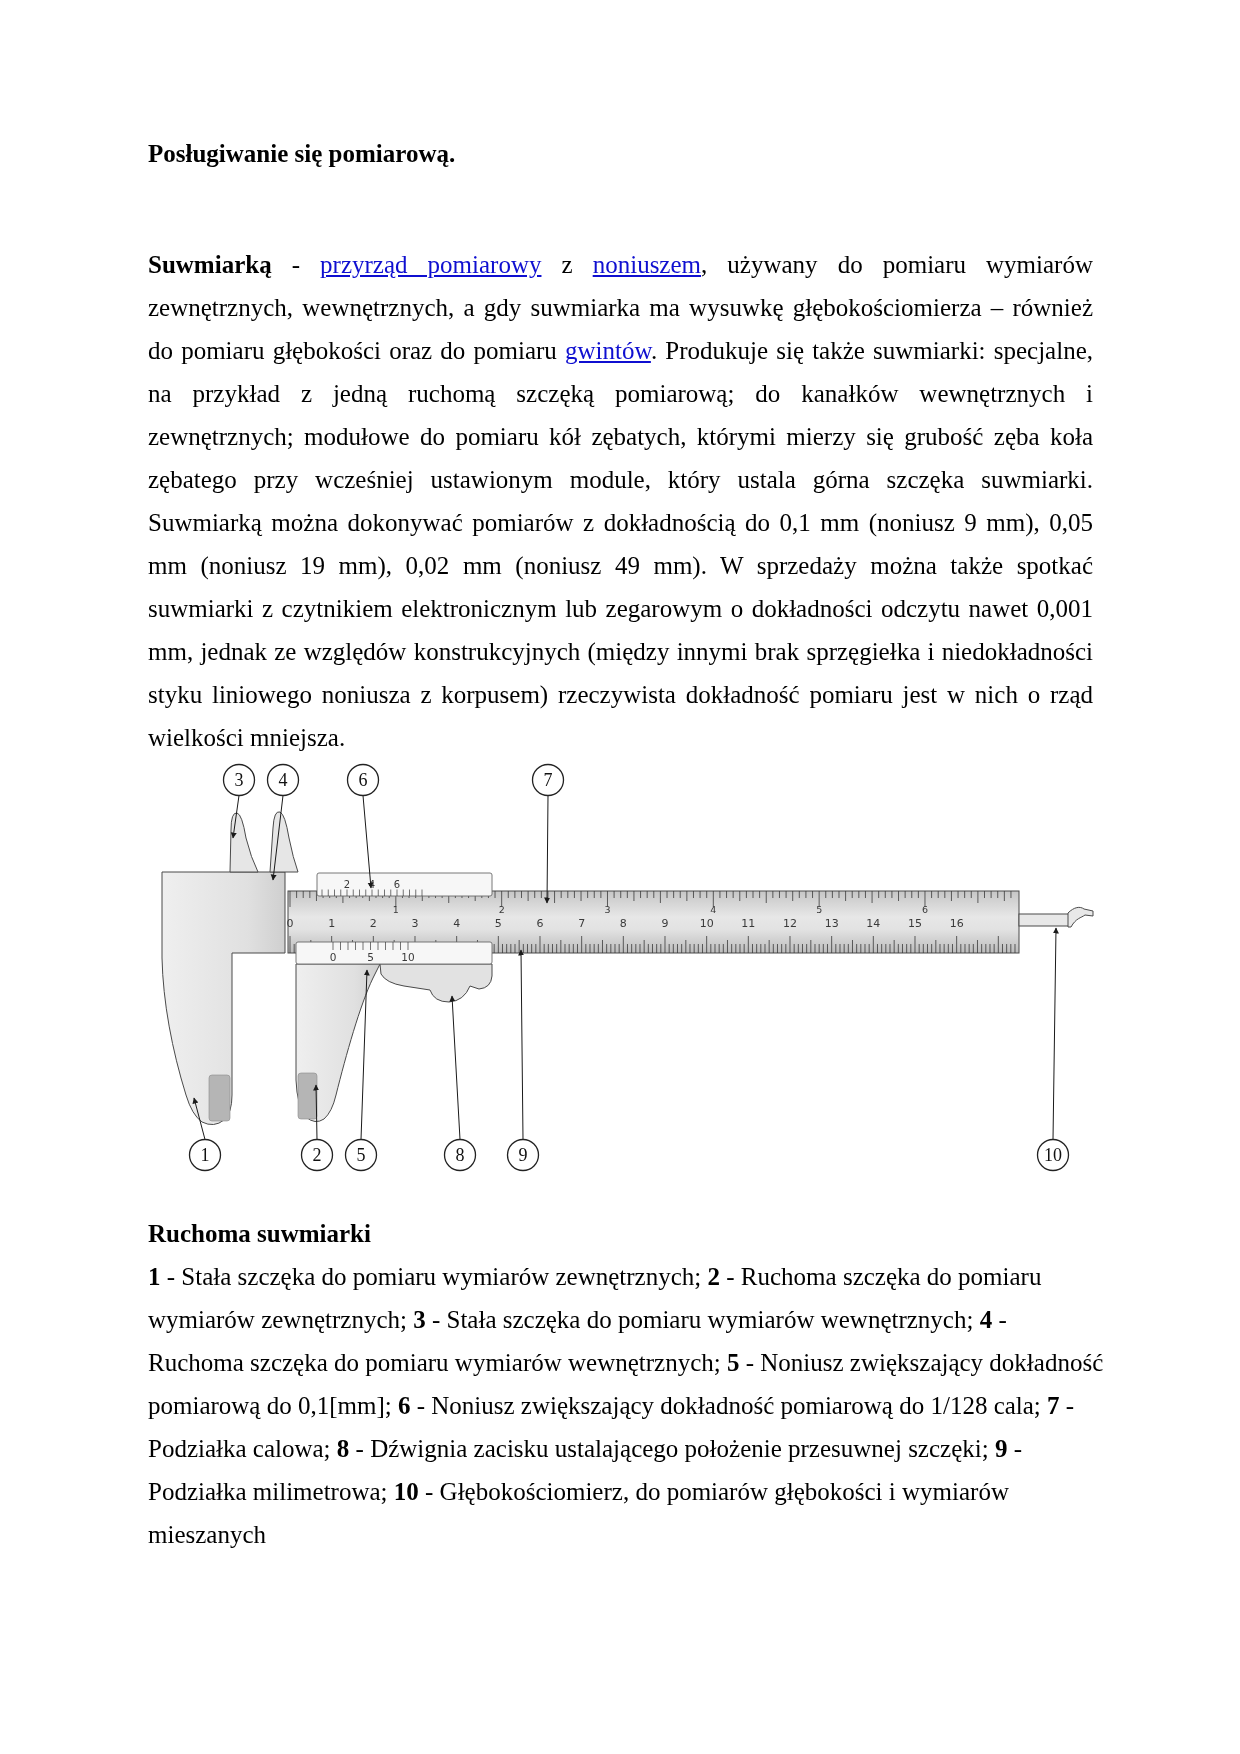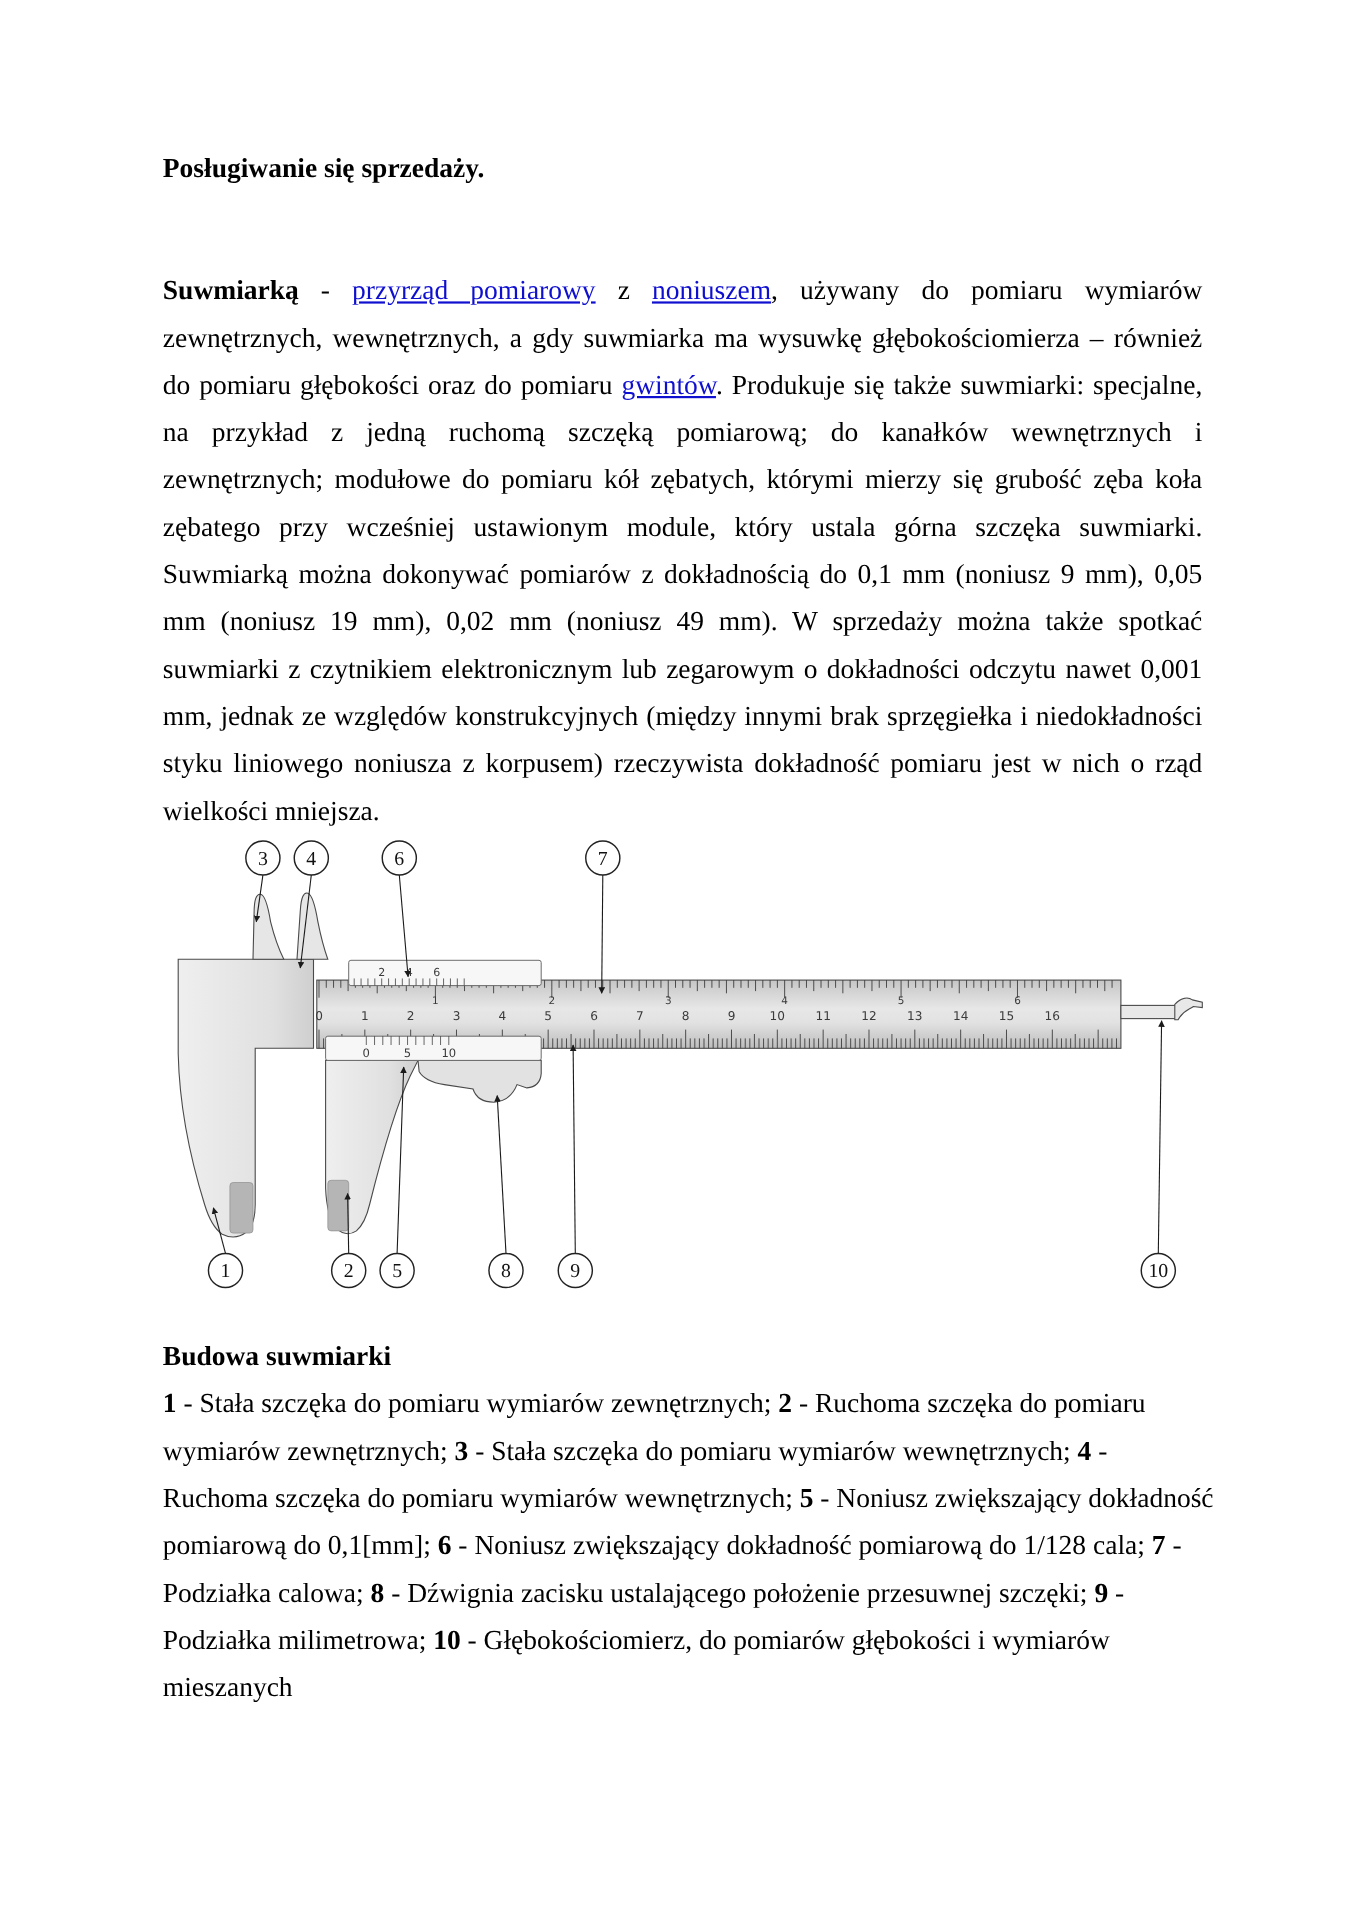--- a/index.html
+++ b/index.html
@@ -30,21 +30,21 @@
     font-size:25px;font-weight:bold;line-height:43px;margin:0 0 0 0;
   }
   .structure .b{font-weight:bold;}
   svg text{user-select:none;}
   .scale-num{font-family:"DejaVu Sans", sans-serif;fill:#3a3a3a;}
   .callout-num{font-family:"Liberation Serif", serif;fill:#111;}
 </style>
 </head>
 <body>
 
-<div class="doc-title">Posługiwanie się sprzedaży.</div>
+<div class="doc-title">Posługiwanie się pomiarową.</div>
 
 <p class="intro" id="intro"><span class="b">Suwmiarką</span><span> - </span><a href="#" class="doc-link" style="color: rgb(15, 15, 208);">przyrząd pomiarowy</a><span> z </span><a href="#" class="doc-link" style="color: rgb(15, 15, 208);">noniuszem</a><span>, używany do pomiaru wymiarów zewnętrznych, wewnętrznych, a gdy suwmiarka ma wysuwkę głębokościomierza – również do pomiaru głębokości oraz do pomiaru </span><a href="#" class="doc-link" style="color: rgb(15, 15, 208);">gwintów</a><span>. Produkuje się także suwmiarki: specjalne, na przykład z jedną ruchomą szczęką pomiarową; do kanałków wewnętrznych i zewnętrznych; modułowe do pomiaru kół zębatych, którymi mierzy się grubość zęba koła zębatego przy wcześniej ustawionym module, który ustala górna szczęka suwmiarki. Suwmiarką można dokonywać pomiarów z dokładnością do 0,1 mm (noniusz 9 mm), 0,05 mm (noniusz 19 mm), 0,02 mm (noniusz 49 mm). W sprzedaży można także spotkać suwmiarki z czytnikiem elektronicznym lub zegarowym o dokładności odczytu nawet 0,001 mm, jednak ze względów konstrukcyjnych (między innymi brak sprzęgiełka i niedokładności styku liniowego noniusza z korpusem) rzeczywista dokładność pomiaru jest w nich o rząd wielkości mniejsza.</span></p>
 
 <div class="diagram-wrap">
   <svg id="cal" width="1240" height="430" viewBox="0 0 1240 430">
     <defs>
       <marker id="arr" markerWidth="7" markerHeight="7" refX="5.5" refY="3" orient="auto">
         <path d="M0,0 L6,3 L0,6 Z" fill="#1a1a1a"></path>
       </marker>
       <linearGradient id="beamGrad" x1="0" y1="0" x2="0" y2="1">
@@ -503,15 +503,15 @@
         <g>
           <line x1="1053" y1="389.5" x2="1056" y2="178" stroke="#1a1a1a" stroke-width="1" marker-end="url(#arr)"></line>
           <circle cx="1053" cy="405" r="15.5" fill="#ffffff" stroke="#222" stroke-width="1.3"></circle>
           <text x="1053" y="411" font-size="18" text-anchor="middle" class="callout-num">10</text>
         </g>
       </g>
   </svg>
 </div>
 
 <div class="structure">
-  <h2>Budowa suwmiarki</h2>
+  <h2>Ruchoma suwmiarki</h2>
   <p id="structure-text" style="margin:0;"><span class="b">1</span><span> - Stała szczęka do pomiaru wymiarów zewnętrznych; </span><span class="b">2</span><span> - Ruchoma szczęka do pomiaru wymiarów zewnętrznych; </span><span class="b">3</span><span> - Stała szczęka do pomiaru wymiarów wewnętrznych; </span><span class="b">4</span><span> - Ruchoma szczęka do pomiaru wymiarów wewnętrznych; </span><span class="b">5</span><span> - Noniusz zwiększający dokładność pomiarową do 0,1[mm]; </span><span class="b">6</span><span> - Noniusz zwiększający dokładność pomiarową do 1/128 cala; </span><span class="b">7</span><span> - Podziałka calowa; </span><span class="b">8</span><span> - Dźwignia zacisku ustalającego położenie przesuwnej szczęki; </span><span class="b">9</span><span> - Podziałka milimetrowa; </span><span class="b">10</span><span> - Głębokościomierz, do pomiarów głębokości i wymiarów mieszanych</span></p>
 </div>
 
 </body></html>

